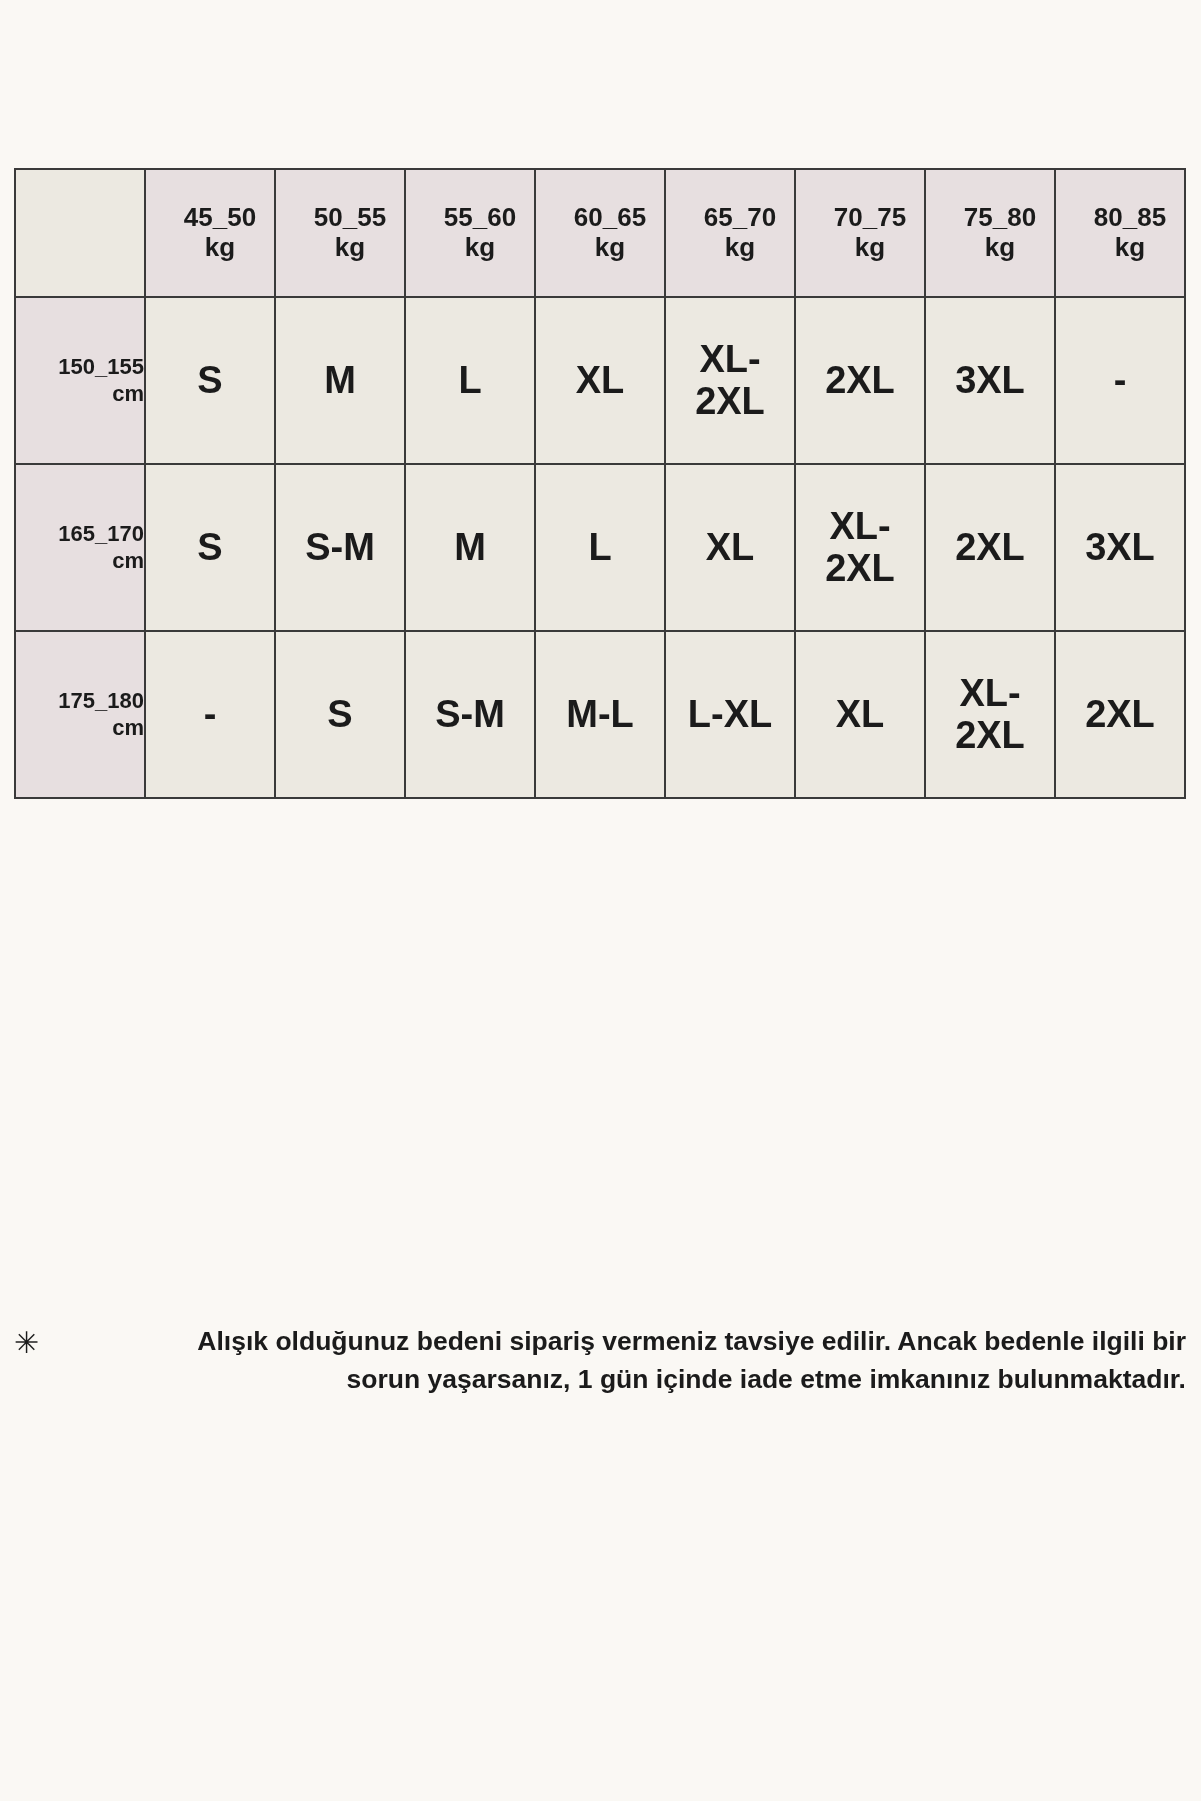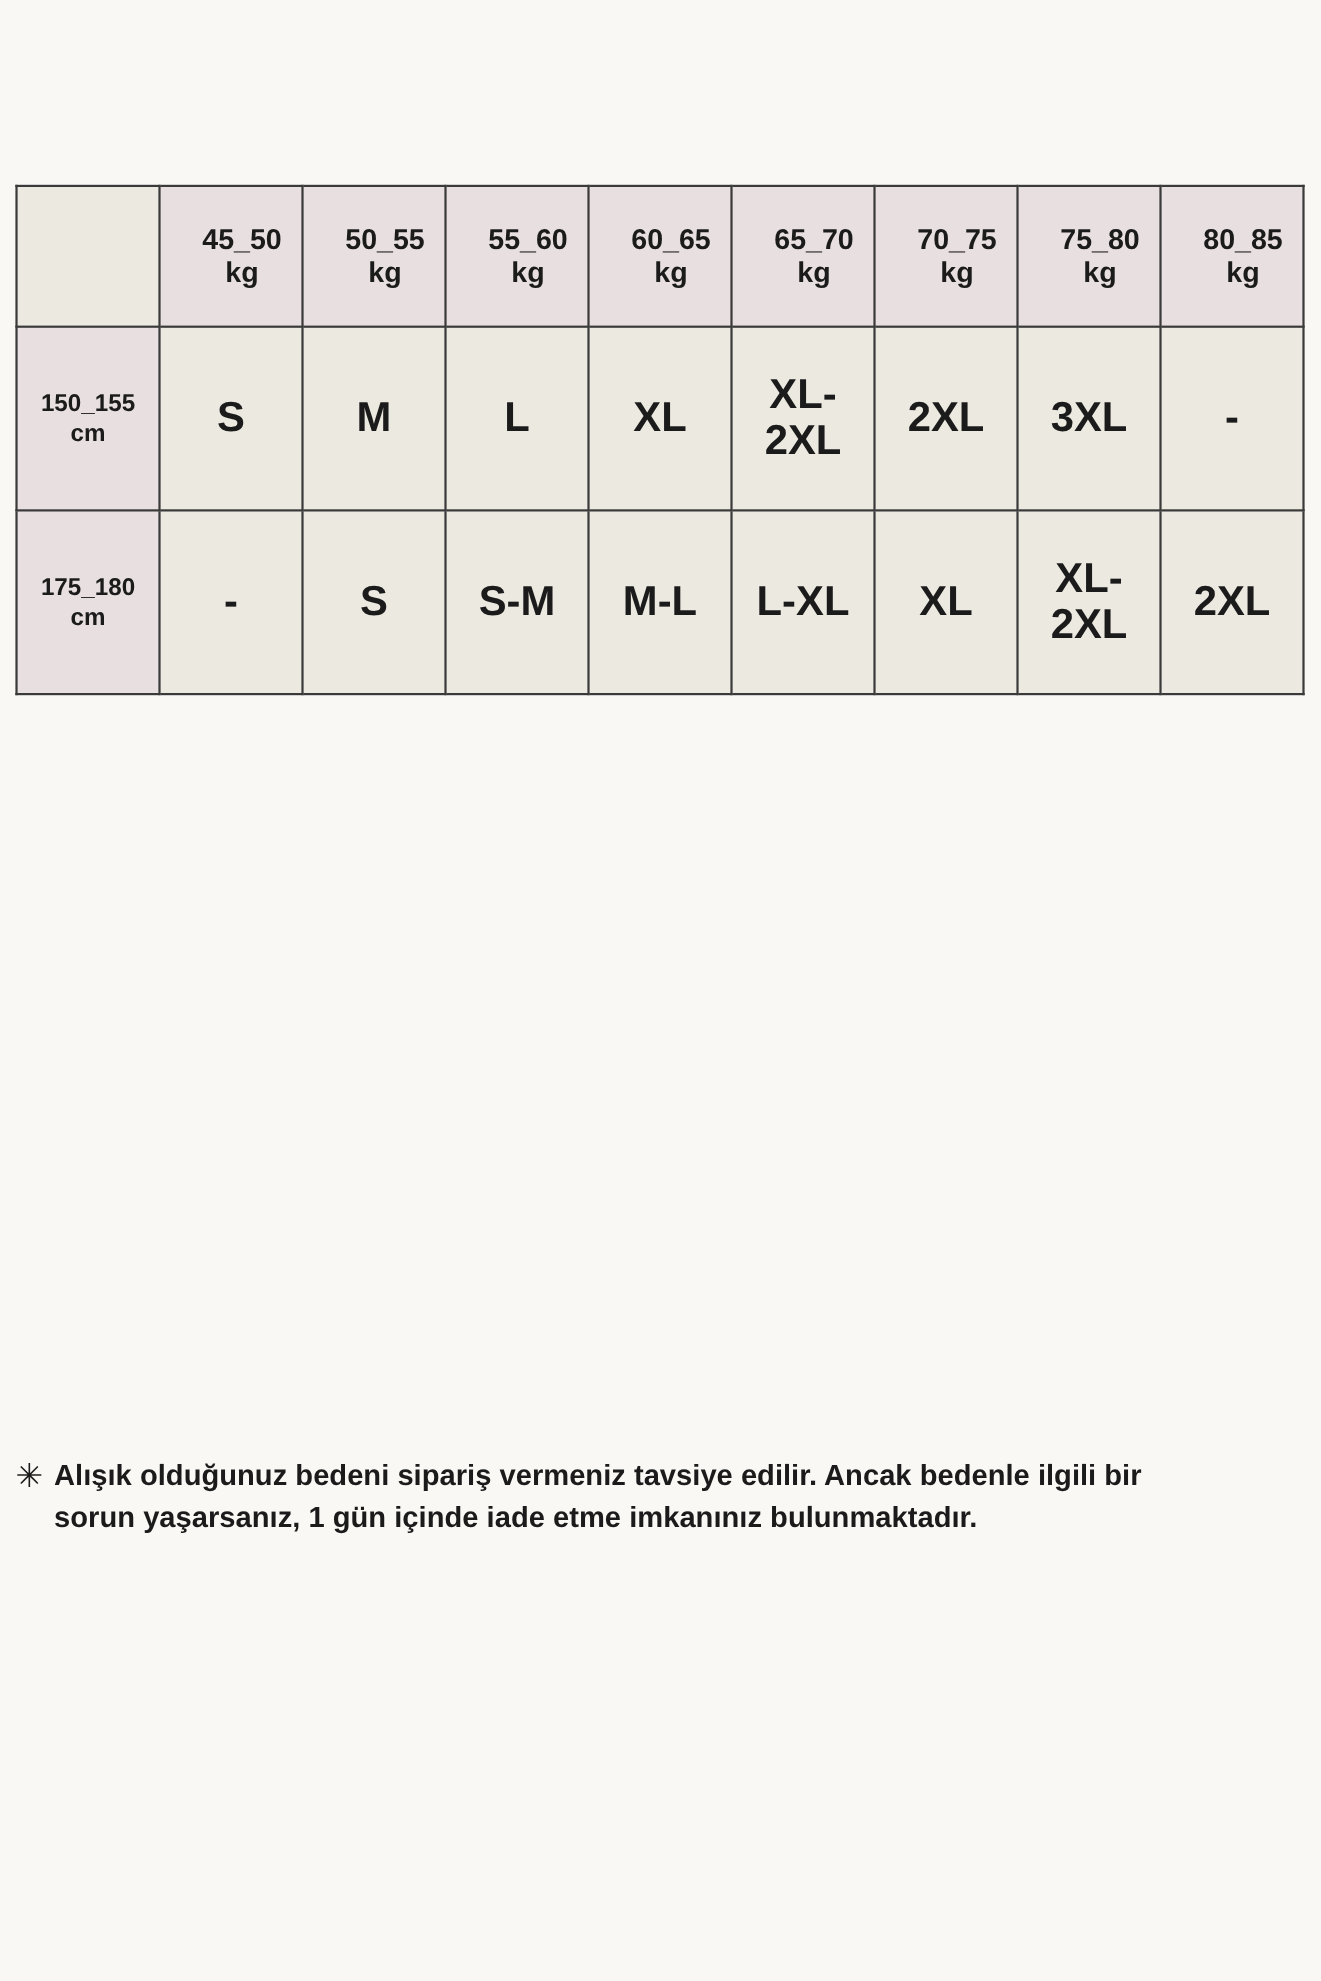--- a/index.html
+++ b/index.html
@@ -60,20 +60,21 @@
     border-left: 2px solid #3a3a3a;
   }
 
   
   table.size-table tbody th.rowhead {
     background: #e7dfe0;
     font-weight: bold;
     font-size: 22px;
     line-height: 1.2;
     width: 128px;
+    text-align: right;
   }
 
   table.size-table tbody td {
     background: #ece9e1;
     font-weight: bold;
     font-size: 38px;
     line-height: 1.08;
     height: 165px;
   }
 
@@ -95,21 +96,21 @@
     color: #1b1b1b;
     line-height: 1.25;
     flex: 0 0 auto;
     padding-top: 2px;
   }
   .note-text {
     font-size: 26.5px;
     font-weight: bold;
     color: #1b1b1b;
     line-height: 1.45;
-    text-align: left;
+    text-align: right;
     flex: 1 1 auto;
   }
 
   .logo-area {
     position: absolute;
     left: 0;
     top: 1430px;
     width: 1201px;
     height: 240px;
   }
@@ -173,20 +174,37 @@
               <span class="cell-stack">XL-</span>
               <span class="cell-stack">2XL</span>
             </td>
           <td>2XL</td>
           <td>3XL</td>
           <td>-</td>
         </tr>
 
 
 
+        <tr>
+          <th class="rowhead">
+            <span class="cell-stack">165_170</span>
+            <span class="cell-stack">cm</span>
+          </th>
+          <td>S</td>
+          <td>S-M</td>
+          <td>M</td>
+          <td>L</td>
+          <td>XL</td>
+          <td>
+              <span class="cell-stack">XL-</span>
+              <span class="cell-stack">2XL</span>
+            </td>
+          <td>2XL</td>
+          <td>3XL</td>
+        </tr>
 
 
         <tr>
           <th class="rowhead">
             <span class="cell-stack">175_180</span>
             <span class="cell-stack">cm</span>
           </th>
           <td>-</td>
           <td>S</td>
           <td>S-M</td>

